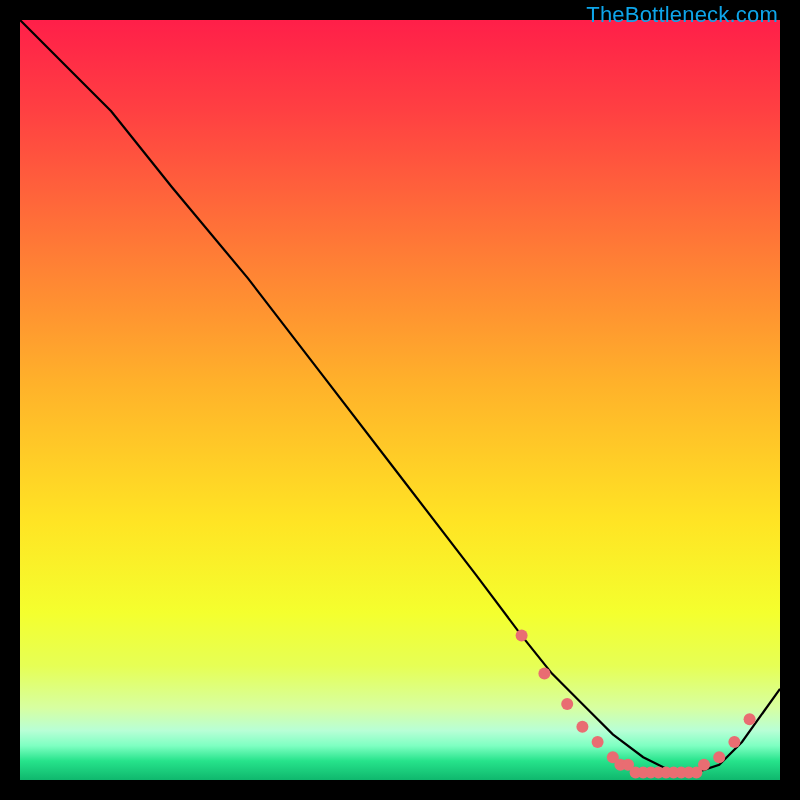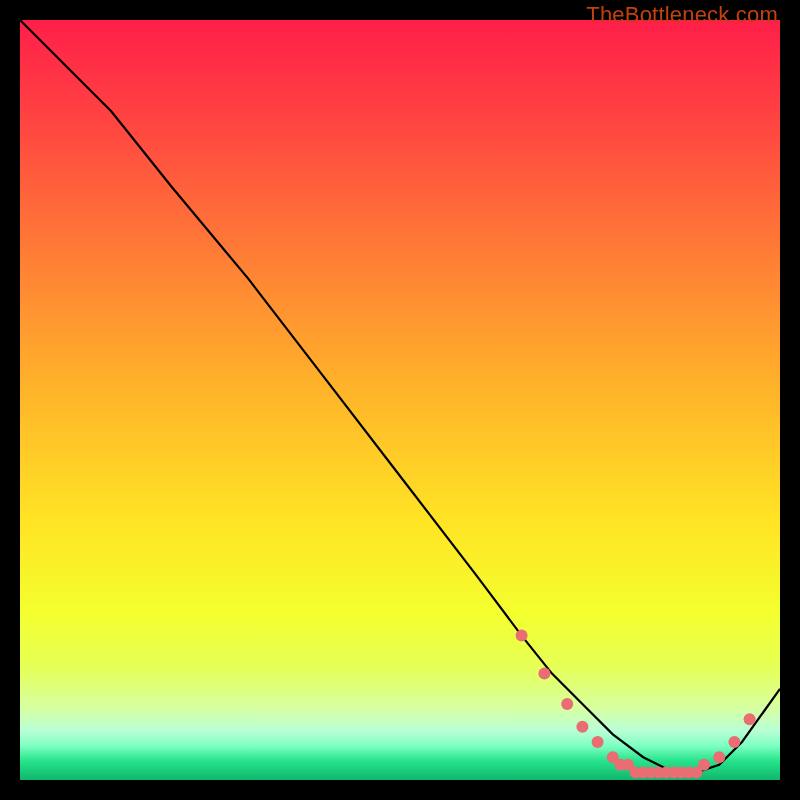--- a/index.html
+++ b/index.html
@@ -24,21 +24,21 @@
     top: 0;
     width: 760px;
     height: 760px;
   }
   .watermark {
     position: absolute;
     top: 2px;
     right: 22px;
     font-family: Arial, Helvetica, sans-serif;
     font-size: 22px;
-    color: #c2410c;
+    color: #0ea5e9;
     letter-spacing: 0.2px;
     user-select: none;
   }
 </style>
 </head>
 <body>
 
 <div class="frame">
   <svg class="plot" viewBox="0 0 760 760">
     <defs>

